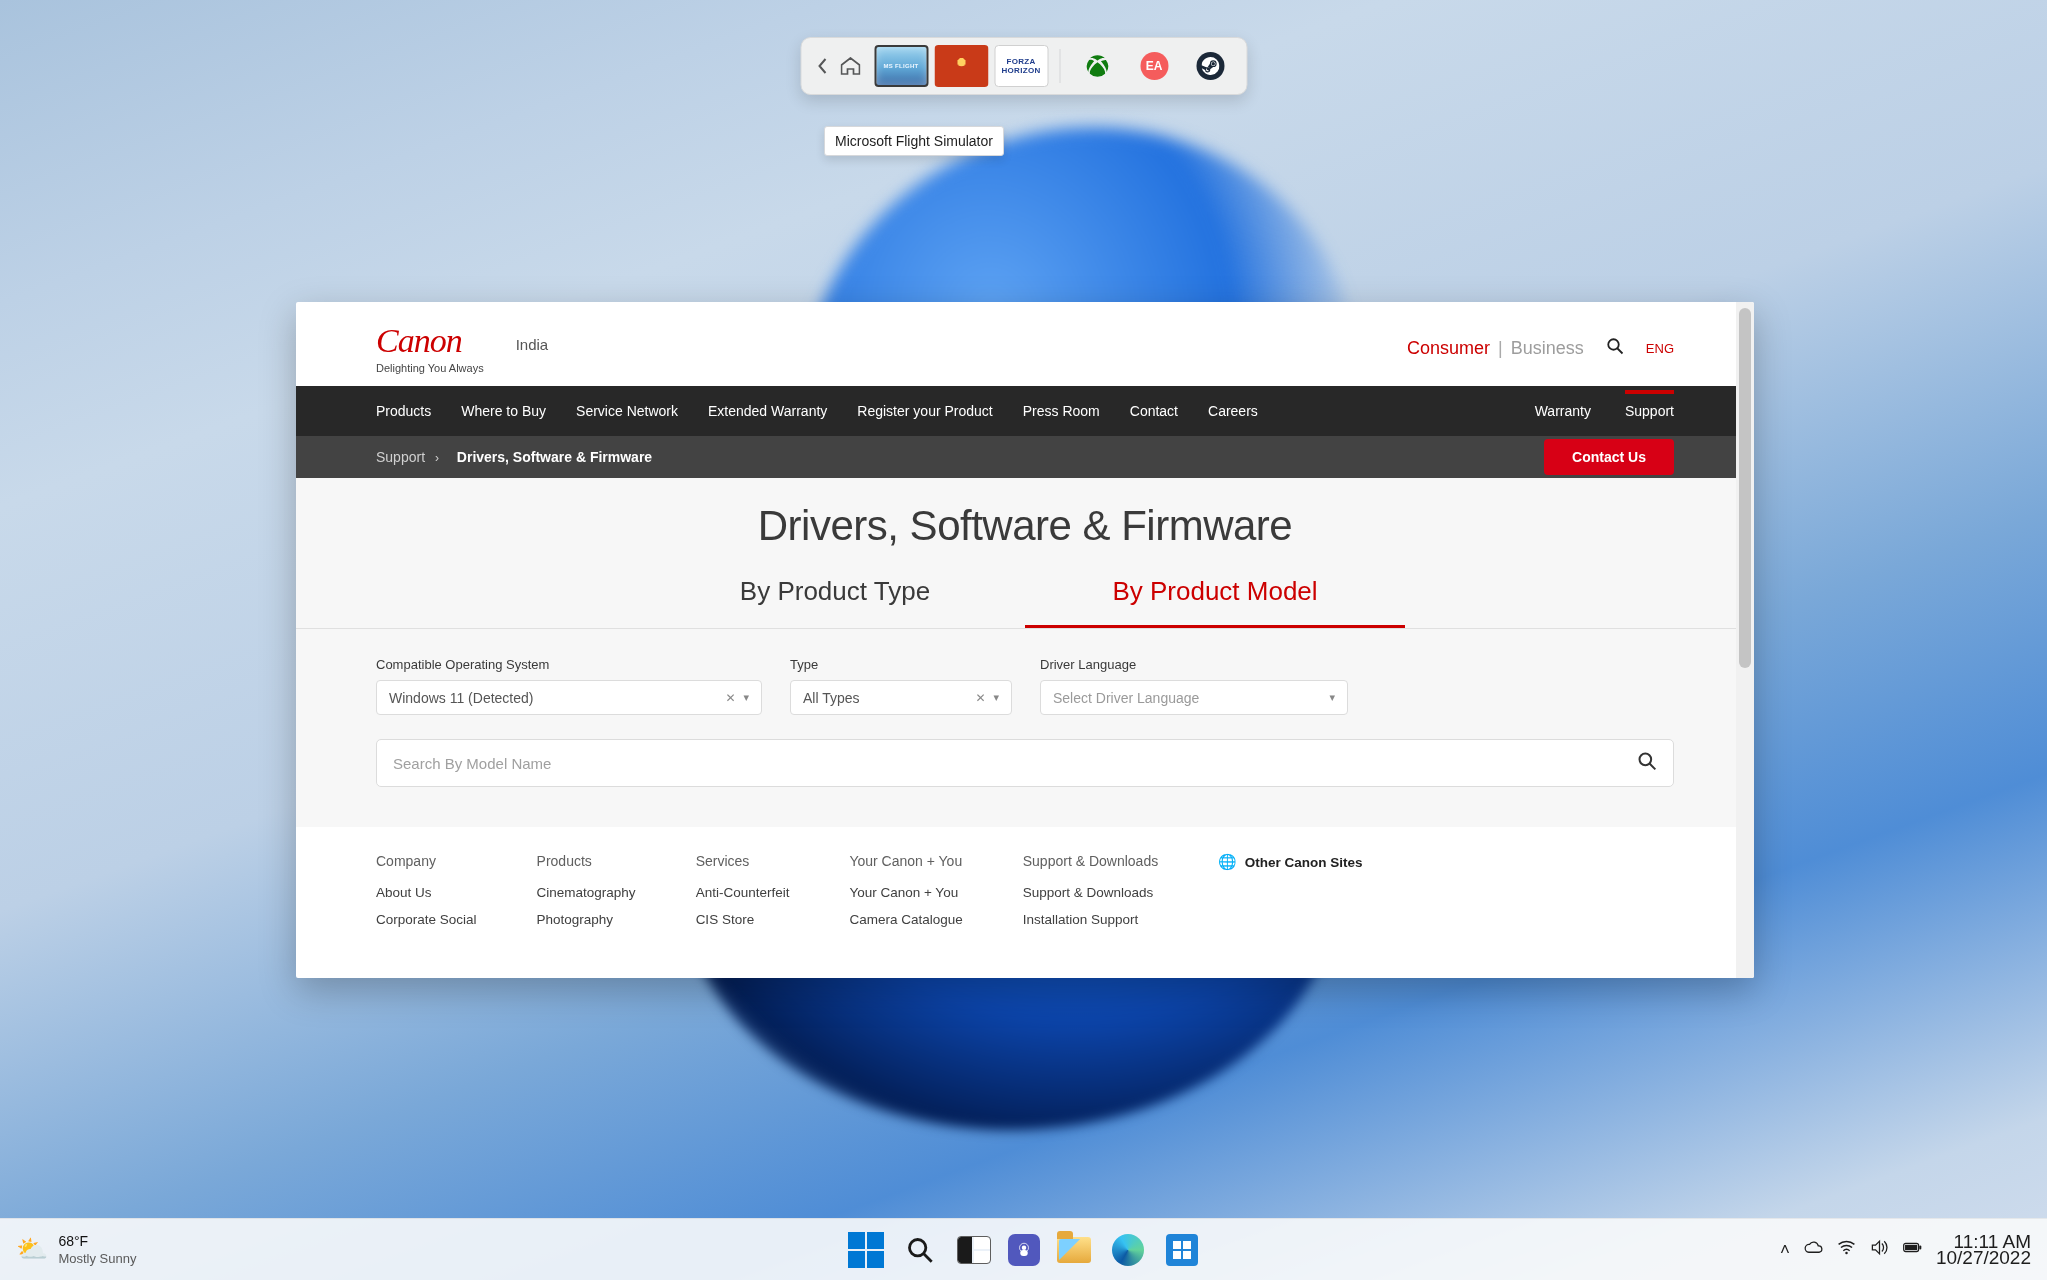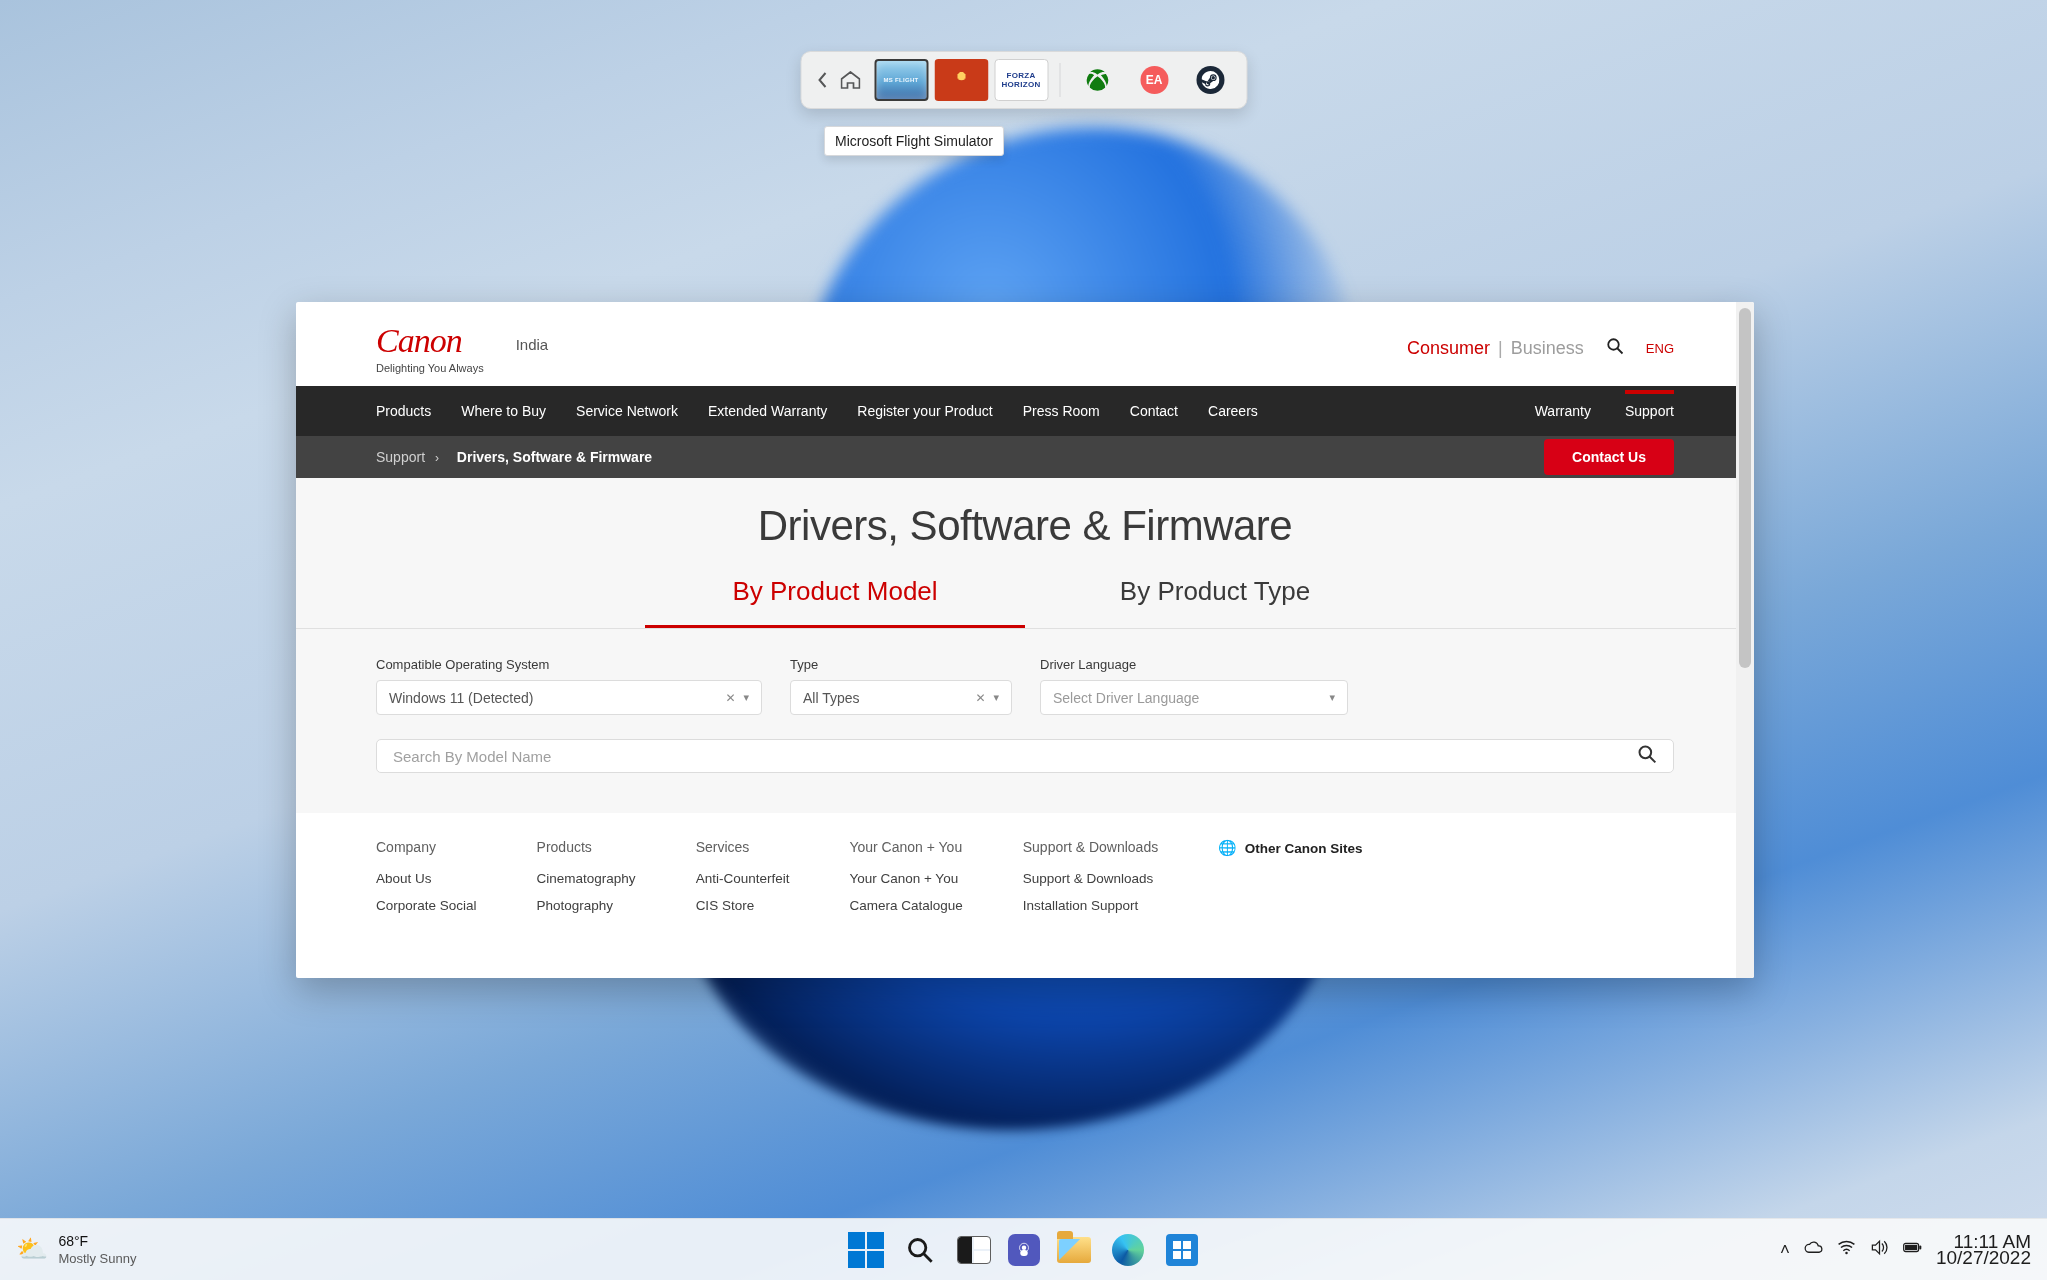--- a/index.html
+++ b/index.html
@@ -48,21 +48,21 @@
 #bloom .p5 { left:250px; top:420px; width:480px; height:480px;
   background: radial-gradient(circle at 45% 45%, #6fb0f5 0%, #2d7be4 40%, transparent 70%);
   transform: rotate(-35deg);
   filter: blur(10px);
 }
 
 
 #gamebar {
   position: absolute;
   left: 50%; transform: translateX(-50%);
-  top: 51px;
+  top: 37px;
   display: flex; align-items: center;
   height: 58px;
   padding: 0 8px;
   background: #eff0f0;
   border: 1px solid #d9dadb;
   border-radius: 10px;
   box-shadow: 0 6px 16px rgba(0,0,0,.14);
 }
 #gamebar .back, #gamebar .home {
   width: 26px; height: 36px;
@@ -247,21 +247,21 @@
   padding:0 12px;
   font-size:14px; color:#555;
   position:relative;
 }
 .select .clear{ margin-left:auto; color:#888; font-size:12px; cursor:pointer;}
 .select .chev{ margin-left:8px; color:#888; font-size:11px;}
 .select.placeholder{ color:#9a9a9a; }
 
 .big-search{
   margin: 24px 80px 0 80px;
-  height:34px;
+  height:48px;
   background:#fff; border:1px solid #dcdcdc;
   border-radius:5px;
   display:flex; align-items:center;
   padding:0 16px;
 }
 .big-search input{
   flex:1; border:none; outline:none;
   font-size:15px; color:#444;
 }
 .big-search input::placeholder{ color:#a0a0a0; }
@@ -464,22 +464,22 @@
           <span class="chev">›</span>
           <span class="current">Drivers, Software &amp; Firmware</span>
         </div>
         <button class="contact-btn">Contact Us</button>
       </div>
 
       <div class="page-body">
         <h1 class="page-title">Drivers, Software &amp; Firmware</h1>
 
         <div class="tabs">
+          <div class="tab">By Product Type</div>
           <div class="tab active">By Product Model</div>
-          <div class="tab">By Product Type</div>
         </div>
 
         <div class="filters">
           <div class="filter os">
             <label>Compatible Operating System</label>
             <div class="select">
               <span>Windows 11 (Detected)</span>
               <span class="clear">✕</span>
               <span class="chev">▾</span>
             </div>

